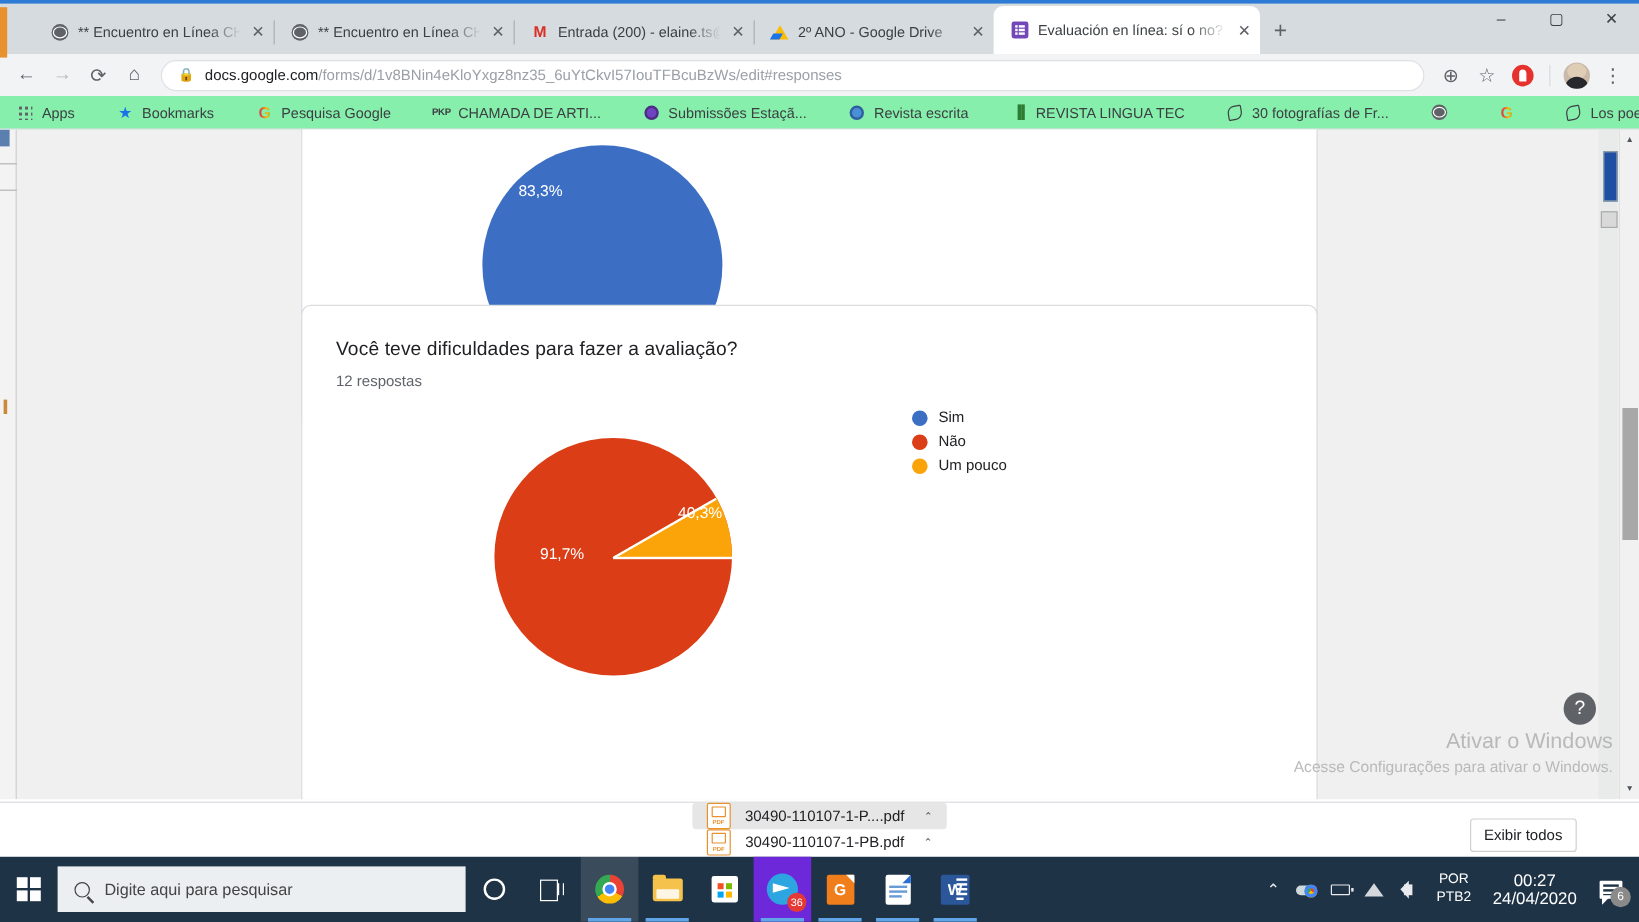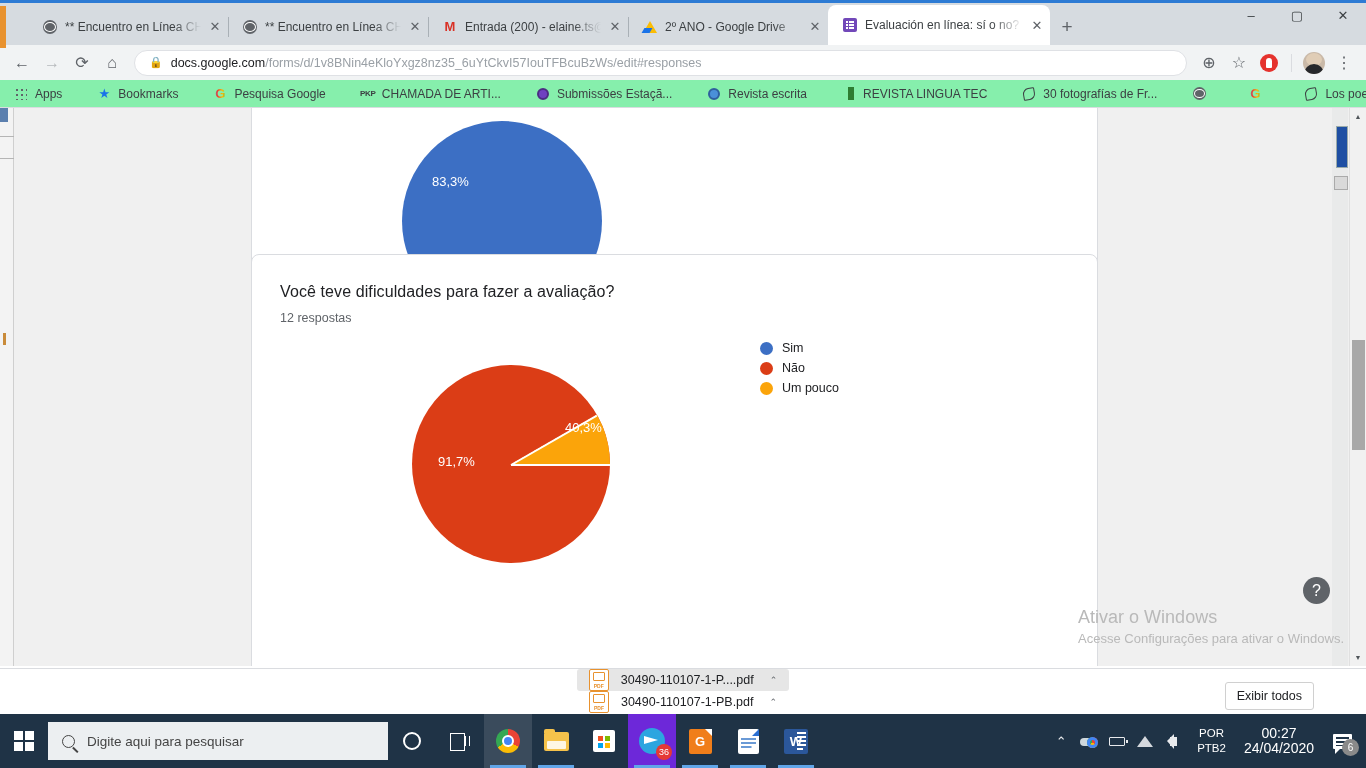--- a/index.html
+++ b/index.html
@@ -189,21 +189,21 @@
   .leg-txt { font-size: 12.5px; color: #202124; }
 
   .pie-label { position: absolute; color: #fff; font-size: 13px; }
 
   .hscroll { position: absolute; left: 27px; right: 22px; height: 17px;
              background: #f1f1f1; display: flex; align-items: center; }
   .hs-arrow { width: 14px; text-align: center; font-size: 7px; color: #50555a; }
   .hs-thumb { flex: 1 1 auto; height: 13px; background: #c1c1c1; }
 
   
-  .watermark { position: absolute; right: 22px; bottom: 20px; text-align: left;
+  .watermark { position: absolute; right: 22px; bottom: 20px; text-align: right;
                color: #b9b9b9; pointer-events: none; margin-left: 28px; }
   .wm-t { font-size: 18px; }
   .wm-s { font-size: 13px; margin-top: 3px; }
   .help-fab { position: absolute; right: 36px; bottom: 62px; width: 27px;
               height: 27px; border-radius: 50%; background: #5f6368;
               color: #fff; font-size: 16px; display: flex; align-items: center;
               justify-content: center; }
 
   
   .shelf { position: absolute; left: 0; bottom: 0; width: 1366px; height: 46px;
@@ -492,21 +492,21 @@
           <div class="sl2"></div>
           <div class="sl3"></div>
           <div class="sl4"></div>
       </div>
 
       <div class="forms-area">
 
         <div class="card top">
           <div class="chart-wrap" style="height:300px;margin-top:0">
             <div class="pie" style="left:150px; top:122px; width:200px; height:200px; background:#3c6fc4;"></div>
-            <div class="pie-label" style="left:180px; top:175px;">83,3%</div>
+            <div class="pie-label" style="left:180px; top:152px;">83,3%</div>
           </div>
           <div class="hscroll" style="top:330px">
             <span class="hs-arrow">◀</span>
             <span class="hs-thumb"></span>
             <span class="hs-arrow">▶</span>
           </div>
         </div>
 
         <div class="card main">
           <div class="q-title">Você teve dificuldades para fazer a avaliação?</div>
@@ -518,21 +518,21 @@
 
             <div style="position:absolute; left:160px; top:24px; width:198px; height:198px;
                         border-radius:50%;
                         background: conic-gradient(from 60.1deg, #fba40a 0 29.88deg, transparent 29.88deg 360deg);"></div>
 
             <div style="position:absolute; left:259px; top:123px; width:99px; height:2px;
                         background:#fff; transform-origin: 0 50%; transform: rotate(-29.9deg);"></div>
             <div style="position:absolute; left:259px; top:123px; width:99px; height:2px;
                         background:#fff; transform-origin: 0 50%;"></div>
 
-            <div class="pie-label" style="left:186px; top:113px;">91,7%</div>
+            <div class="pie-label" style="left:198px; top:113px;">91,7%</div>
             <div class="pie-label" style="left:313px; top:79px;">40,3%</div>
 
             <div class="legend" style="left:508px; top:0px;">
               <div class="leg-row">
                 <span class="leg-dot" style="background:#3c6fc4"></span>
                 <span class="leg-txt">Sim</span>
               </div>
               <div class="leg-row">
                 <span class="leg-dot" style="background:#db3d16"></span>
                 <span class="leg-txt">Não</span>

